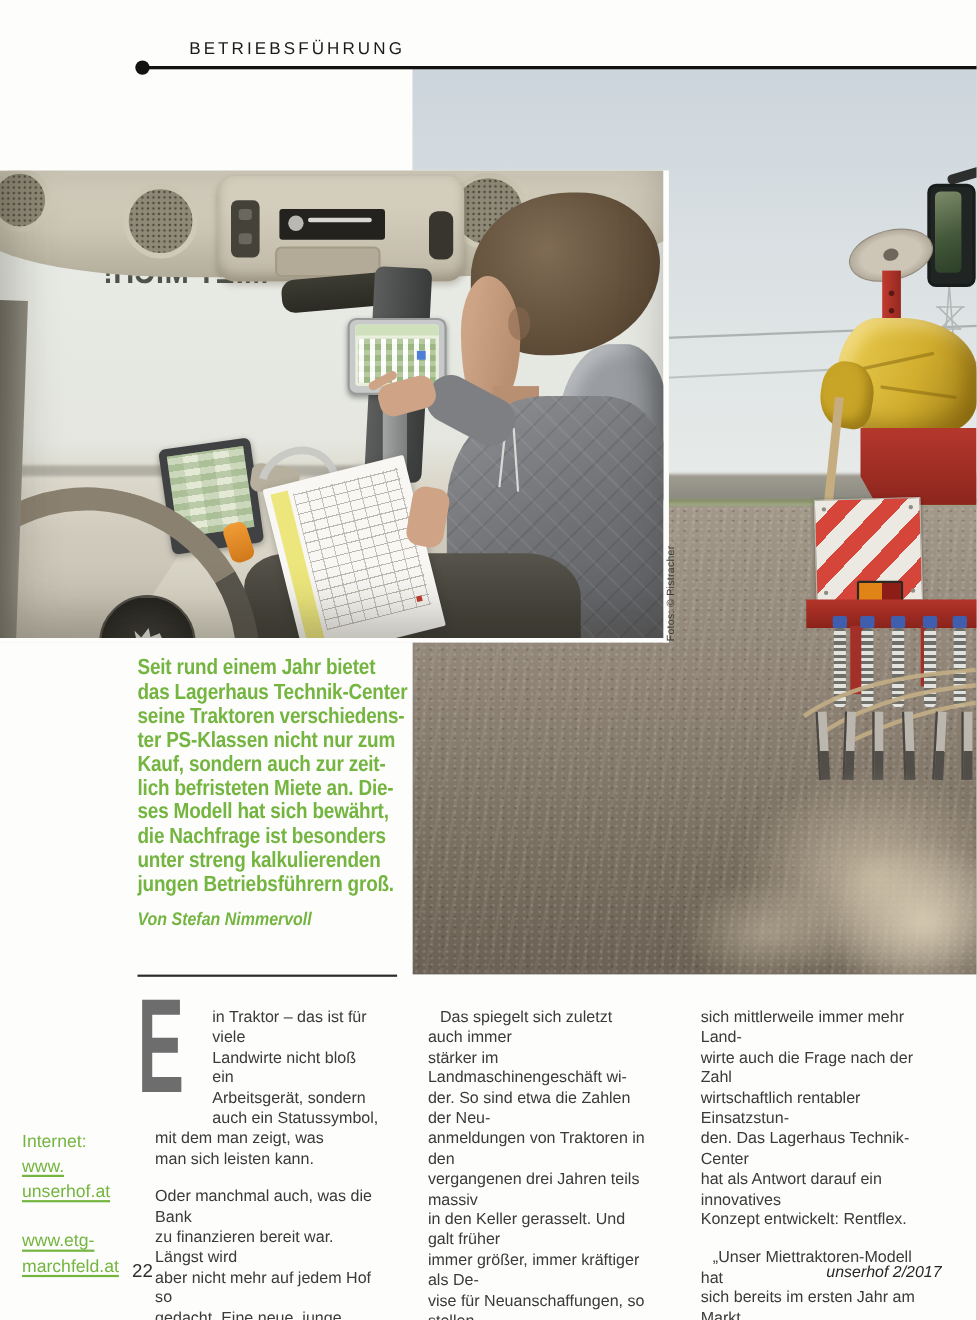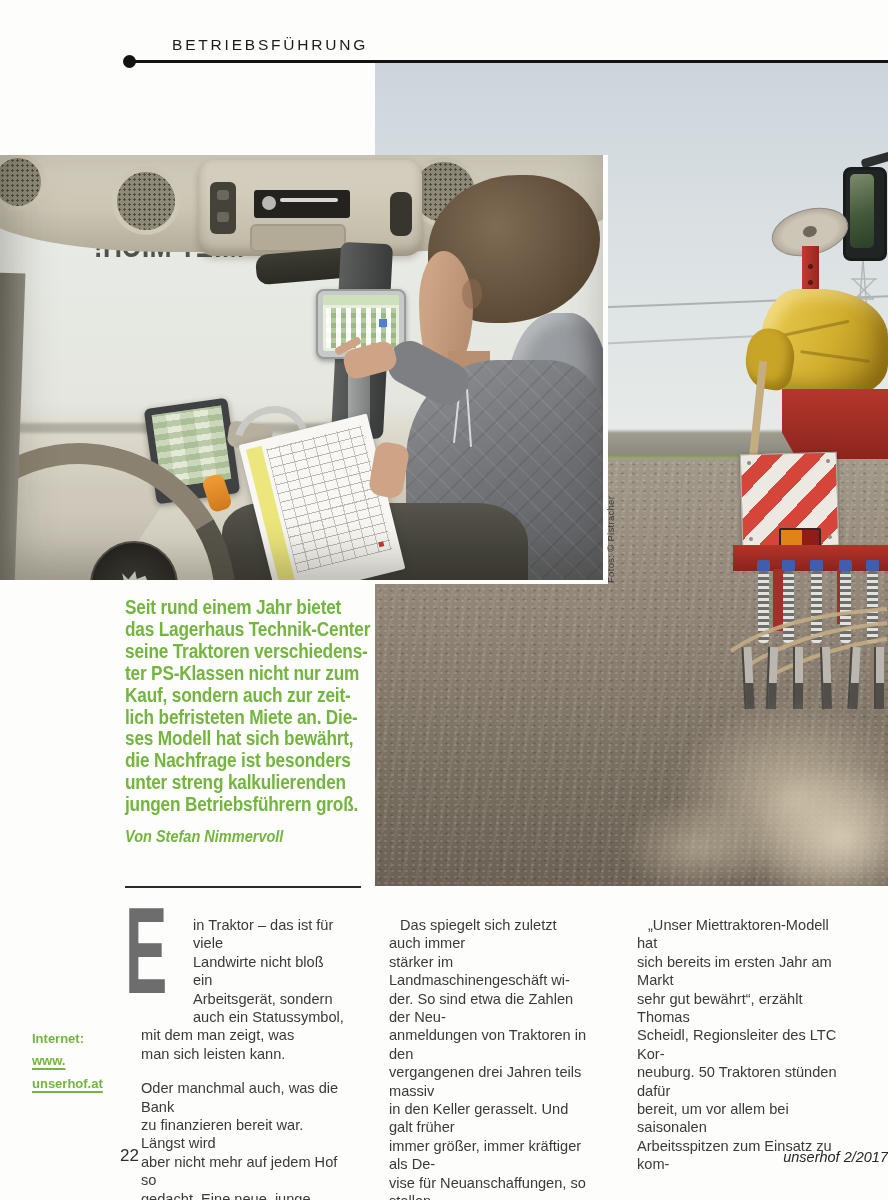--- a/index.html
+++ b/index.html
@@ -155,40 +155,40 @@
   .credit{left:605px;top:583px;transform:rotate(-90deg);transform-origin:0 0;white-space:nowrap;
      font-size:9.5px;color:#3a3a36;z-index:3;letter-spacing:.3px;}
 
   
   .lead{left:125px;top:597px;width:320px;transform:scaleX(.86);transform-origin:left top;
      font-size:20px;line-height:21.9px;font-weight:bold;letter-spacing:-.2px;color:#74b540;z-index:3;}
   .byline{left:125px;top:827px;width:300px;transform:scaleX(.88);transform-origin:left top;
      font-size:16.5px;font-weight:bold;font-style:italic;color:#74b540;z-index:3;}
 
   
-  .side{left:32px;width:96px;color:#74b540;font-weight:bold;font-size:13px;line-height:22.5px;z-index:3;}
+  .side{left:20px;width:96px;color:#74b540;font-weight:normal;font-size:16px;line-height:22.5px;z-index:3;}
   .side-label{top:1028px;}
   .side a{color:#74b540;text-decoration:underline;text-decoration-thickness:1.5px;text-underline-offset:3px;}
   .side-link1{top:1050px;}
   .side-link2{top:1118px;}
 
   
   .cols{left:125px;top:900px;width:731px;display:flex;gap:13px;z-index:3;
      font-size:14.6px;line-height:18.4px;color:#3a3a38;}
   .col{width:235px;}
   .col p{margin:16px;}
   .ind{text-indent:11px;}
   .col1-rule{left:125px;top:886px;width:236px;height:1.5px;background:#2b2b28;z-index:3;}
   .dropcap{float:left;width:60px;height:106px;margin:4px 8px 0 0;position:relative;}
   .dropcap span{position:absolute;left:0;top:-14px;font-size:122px;line-height:1;font-weight:bold;color:#6d6d6d;
      transform:scaleX(.52);transform-origin:left top;}
 
   
   .page-num{left:120px;top:1146px;font-size:17px;color:#2e2e2c;z-index:3;}
-  .mag{left:688px;top:1149px;width:200px;text-align:right;font-size:14.5px;font-style:italic;color:#262624;z-index:3;}
+  .mag{left:656px;top:1149px;width:200px;text-align:right;font-size:14.5px;font-style:italic;color:#262624;z-index:3;}
 </style>
 </head>
 <body>
 
 <div class="page">
 
   <div class="abs kicker">BETRIEBSFÜHRUNG</div>
   <div class="abs kicker-dot"></div>
   <div class="abs kicker-line"></div>
 
@@ -353,20 +353,24 @@
 die Nachfrage ist besonders
 unter streng kalkulierenden
 jungen Betriebsführern groß.</div>
   <div class="abs byline">Von Stefan Nimmervoll</div>
 
   <div class="abs side side-label">Internet:</div>
   <div class="abs side side-link1">
     <a href="#" class="prelines">www.
 unserhof.at</a>
   </div>
+  <div class="abs side side-link2">
+    <a href="#" class="prelines">www.etg-
+marchfeld.at</a>
+  </div>
 
   <div class="abs col1-rule"></div>
   <div class="abs cols">
     <div class="col">
       <div class="dropcap">
         <span>E</span>
       </div>
       <p class="prelines">in Traktor – das ist für viele
 Landwirte nicht bloß ein
 Arbeitsgerät, sondern
@@ -385,20 +389,26 @@
       <p class="prelines ind">Das spiegelt sich zuletzt auch immer
 stärker im Landmaschinengeschäft wi-
 der. So sind etwa die Zahlen der Neu-
 anmeldungen von Traktoren in den
 vergangenen drei Jahren teils massiv
 in den Keller gerasselt. Und galt früher
 immer größer, immer kräftiger als De-
 vise für Neuanschaffungen, so stellen</p>
     </div>
     <div class="col">
+      <p class="prelines">sich mittlerweile immer mehr Land-
+wirte auch die Frage nach der Zahl
+wirtschaftlich rentabler Einsatzstun-
+den. Das Lagerhaus Technik-Center
+hat als Antwort darauf ein innovatives
+Konzept entwickelt: Rentflex.</p>
       <p class="prelines ind">„Unser Miettraktoren-Modell hat
 sich bereits im ersten Jahr am Markt
 sehr gut bewährt“, erzählt Thomas
 Scheidl, Regionsleiter des LTC Kor-
 neuburg. 50 Traktoren stünden dafür
 bereit, um vor allem bei saisonalen
 Arbeitsspitzen zum Einsatz zu kom-</p>
     </div>
   </div>
 

